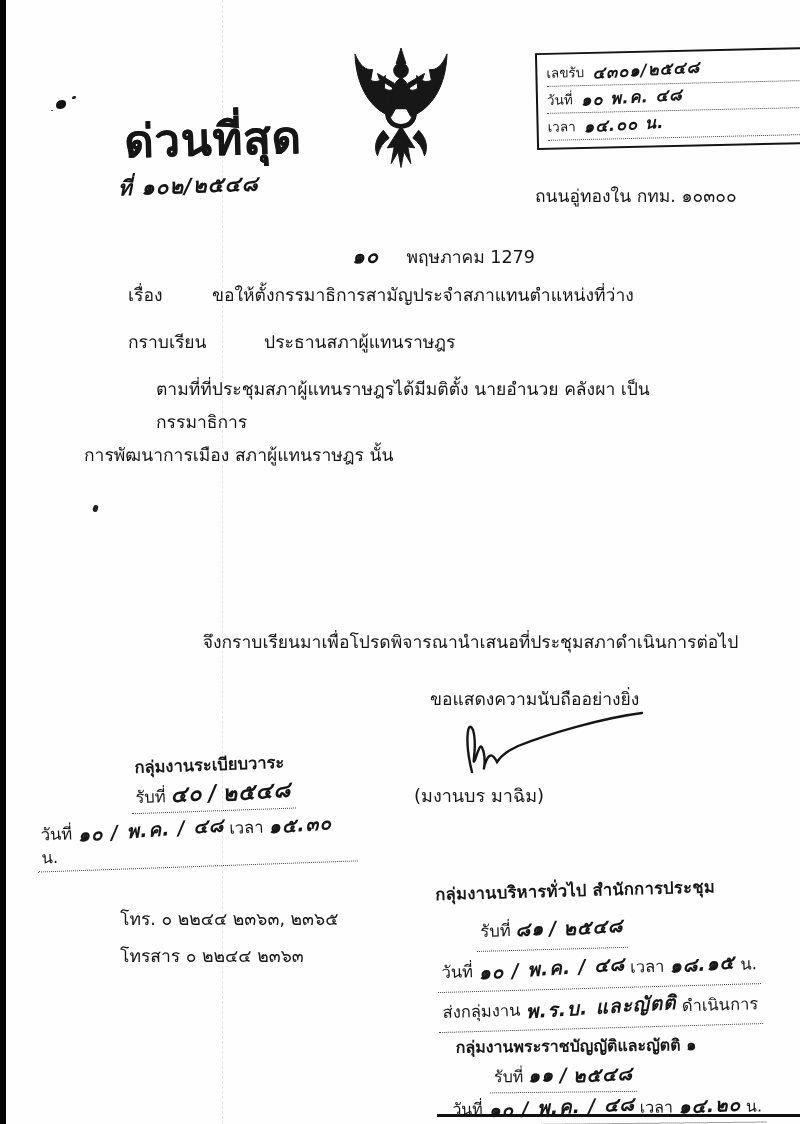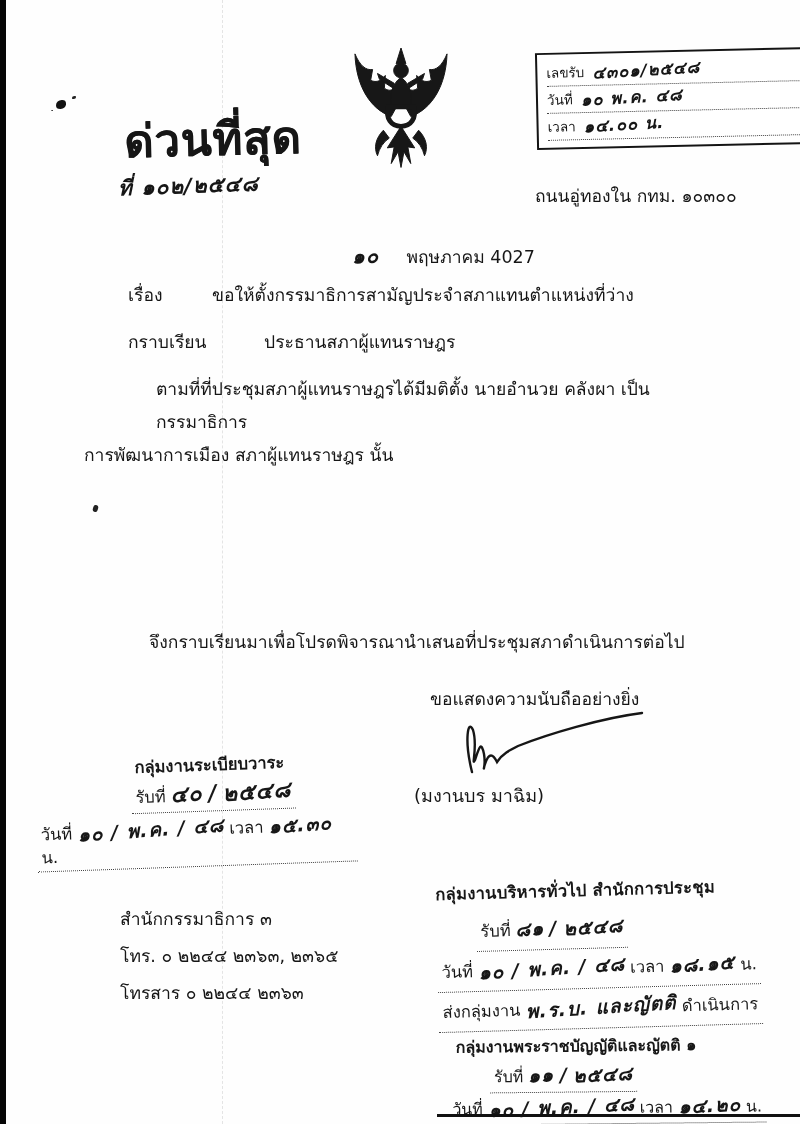--- a/index.html
+++ b/index.html
@@ -42,21 +42,21 @@
   .subject-row{left:128px;top:283px;}
   .subject-row .val{margin-left:44px;}
   .salutation-row{left:128px;top:330px;}
   .salutation-row .val{margin-left:52px;}
 
   .para{left:84px;width:656px;line-height:33px;}
   .p1{top:373px;} .p2{top:452px;} .p3{top:551px;} .p4{top:626px;}
   .ind{margin-left:72px;}
   .m36{margin-left:36px;}
   .m8{margin-left:8px;}
-  .ind135{margin-left:65px;}
+  .ind135{margin-left:117px;text-align:center;}
 
   .closing{left:430px;top:687px;}
   .signature{left:452px;top:706px;}
   .signer-name{left:414px;top:783px;font-size:18px;}
   .signer-title{left:365px;top:816px;}
 
   .stamp{color:#171717;}
   .stamp .dotrow{border-bottom:1.6px dotted #444;display:inline-block;padding:0 4px 1px;}
   .stamp-agenda{left:36px;top:754px;width:320px;transform:rotate(-2deg);font-size:16.5px;}
   .stamp-agenda .title{font-weight:700;margin-left:100px;}
@@ -135,21 +135,21 @@
       <span class="hw">๑๔.๐๐ น.</span>
     </div>
   </div>
 
   <div class="abs org-block">
     <div>ถนนอู่ทองใน กทม. ๑๐๓๐๐</div>
   </div>
 
   <div class="abs date-line">
     <span class="hw">๑๐</span>
-    <span>พฤษภาคม 4027</span>
+    <span>พฤษภาคม 1279</span>
   </div>
 
   <div class="abs salutation-row">
     <span>กราบเรียน</span>
     <span class="val">ประธานสภาผู้แทนราษฎร</span>
   </div>
 
   <div class="abs subject-row">
     <span>เรื่อง</span>
     <span class="val">ขอให้ตั้งกรรมาธิการสามัญประจำสภาแทนตำแหน่งที่ว่าง</span>
@@ -184,21 +184,20 @@
     <div class="row3 dotrow">
       <span>วันที่</span>
       <span class="hw">๑๐ / พ.ค. / ๔๘</span>
       <span>เวลา</span>
       <span class="hw">๑๕.๓๐</span>
       <span>น.</span>
     </div>
   </div>
 
   <div class="abs footer-left">
-    <div>สำนักกรรมาธิการ ๓</div>
     <div>โทร. ๐ ๒๒๔๔ ๒๓๖๓, ๒๓๖๕</div>
     <div>โทรสาร ๐ ๒๒๔๔ ๒๓๖๓</div>
   </div>
 
   <div class="abs stamp stamp-general">
     <div class="title">กลุ่มงานบริหารทั่วไป สำนักการประชุม</div>
     <div class="c dotrow">
       <span>รับที่</span>
       <span class="hw">๘๑</span>
       <span class="hw">/</span>

